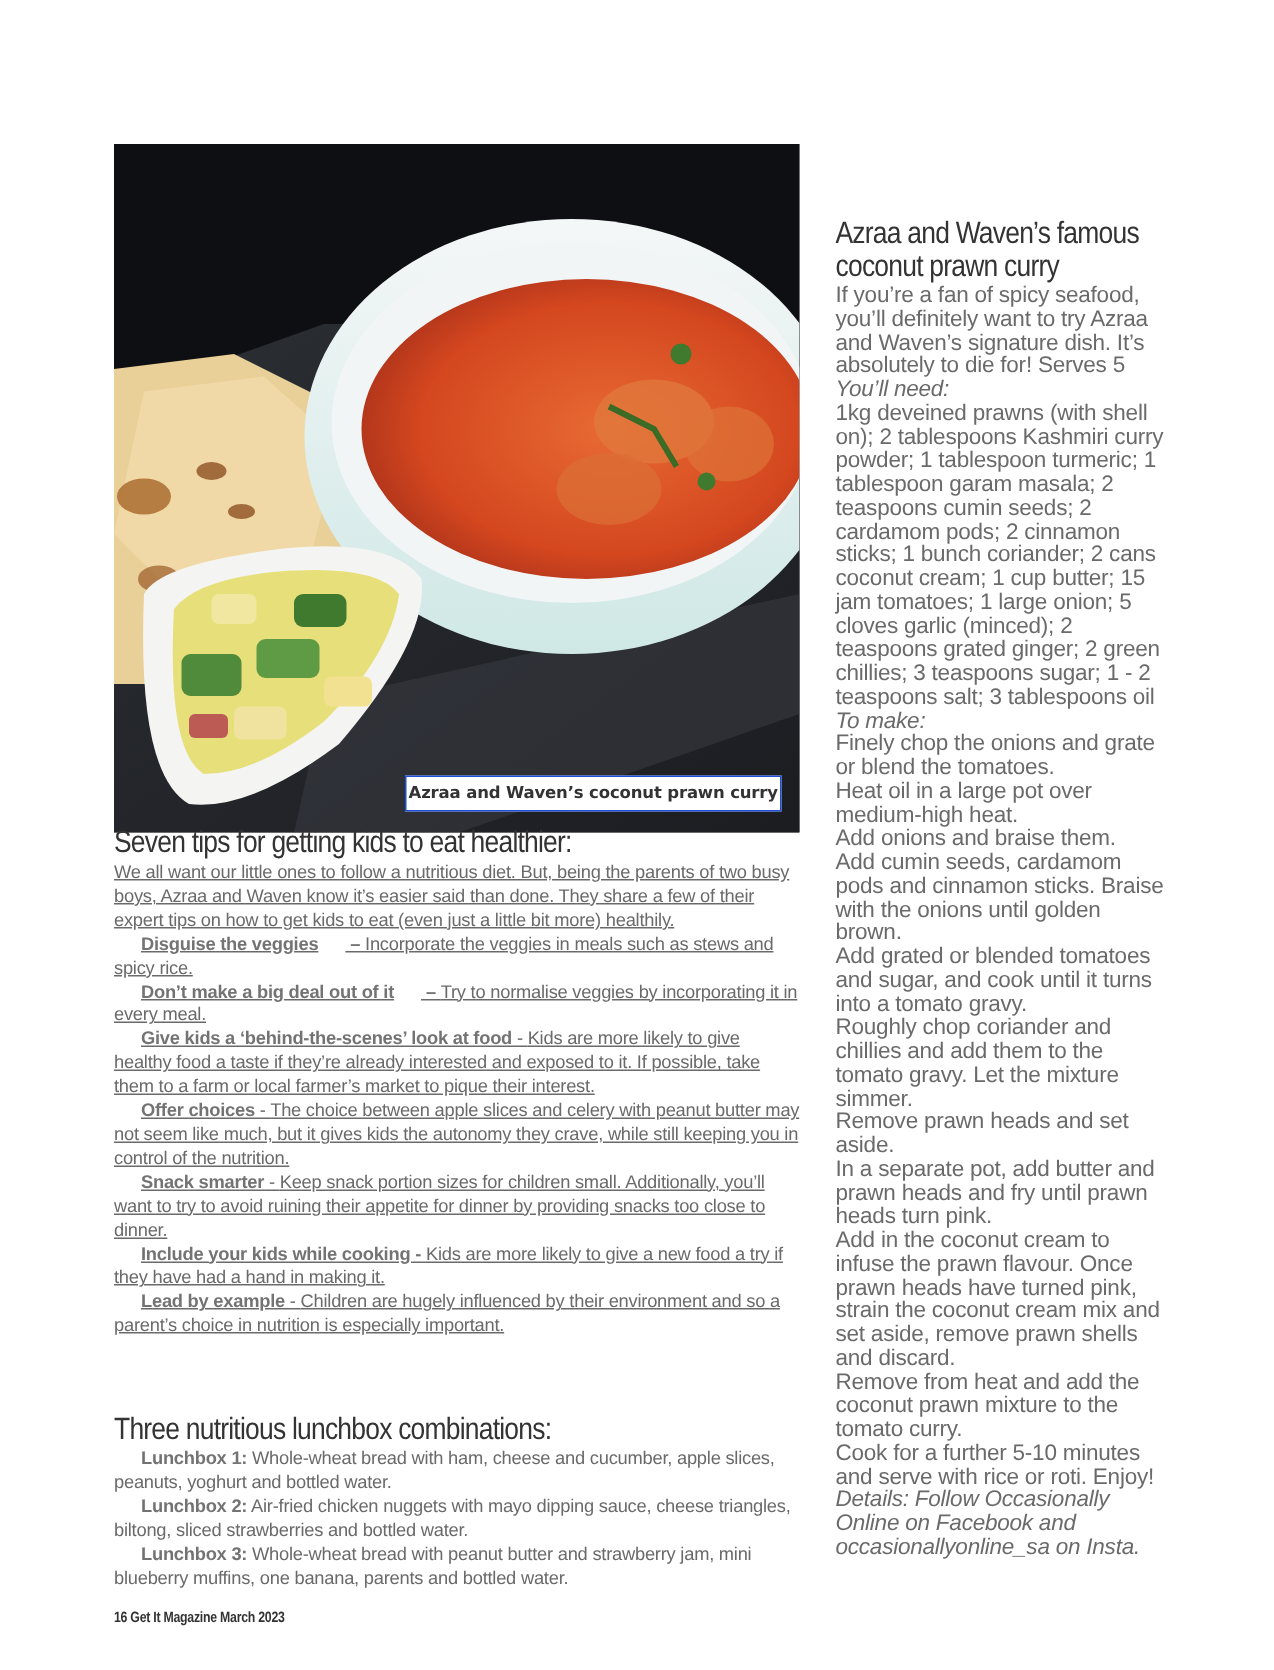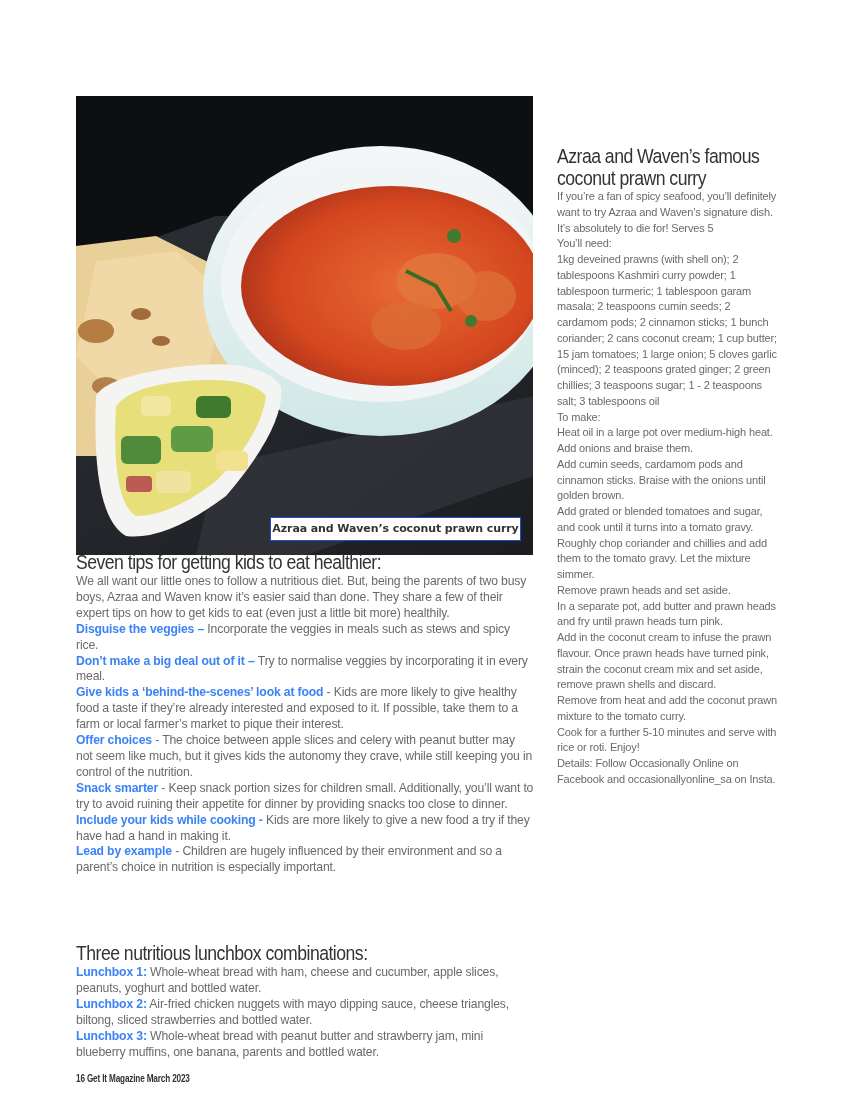--- a/index.html
+++ b/index.html
@@ -9,24 +9,24 @@
   .caption { position:absolute; left:270px; top:517px; width:251px; height:24px; background:#ffffff; border:1px solid #1d4ed8; box-sizing:border-box; font-family:"DejaVu Sans", sans-serif; font-weight:bold; font-size:11px; color:#333; line-height:22px; text-align:center; letter-spacing:-0.1px; }
 
   .left { position:absolute; left:76px; width:458px; }
   .right { position:absolute; left:557px; width:220px; }
 
   .heading { font-family:"Liberation Sans", sans-serif; font-weight:normal; color:#333; letter-spacing:-0.6px; transform:scaleX(0.86); transform-origin:left top; white-space:nowrap; }
   .h-left { font-size:20.5px; line-height:22px; }
   .h-right { font-size:20.5px; line-height:22px; }
 
   .body-l { font-family:"Liberation Sans", sans-serif; font-size:12.2px; line-height:15.9px; color:#6a6a6a; letter-spacing:-0.15px; }
-  .body-r { font-family:"Liberation Sans", sans-serif; font-size:11px; line-height:15.75px; color:#6a6a6a; letter-spacing:-0.15px; }
+  .body-r { font-family:"Liberation Sans", sans-serif; font-size:15px; line-height:15.75px; color:#6a6a6a; letter-spacing:-0.15px; }
   .body-l p, .body-r p { margin:0; }
-  .b { font-weight:bold; color:#3b82f6; }
-  .i { }
+  .b { font-weight:bold; color:#737373;margin-left:18px; }
+  .i { font-style:italic; }
 
   .footer { position:absolute; left:76px; top:1073px; font-family:"Liberation Sans", sans-serif; font-weight:bold; font-size:10px; color:#333; transform:scaleX(0.82); transform-origin:left top; white-space:nowrap; letter-spacing:-0.2px; }
 </style>
 </head>
 <body>
 
 <div class="photo">
   <svg width="457" height="459" viewBox="0 0 457 459">
     <defs>
       <radialGradient id="curryG" cx="55%" cy="50%" r="60%">
@@ -74,21 +74,21 @@
     <rect x="65" y="300" width="30" height="20" rx="5" fill="#f2e7a0"></rect>
     <rect x="80" y="375" width="35" height="22" rx="5" fill="#f0e3a0"></rect>
     <rect x="140" y="355" width="32" height="20" rx="5" fill="#f1e190"></rect>
     <rect x="50" y="380" width="26" height="16" rx="4" fill="#b23a4a" opacity="0.8"></rect>
   </svg>
   <div class="caption" style="left:194px; top:421px;">Azraa and Waven’s coconut prawn curry</div>
 </div>
 
 <div class="left" style="top:551px;">
   <div class="heading h-left">Seven tips for getting kids to eat healthier:</div>
-  <div class="body-l" style="margin-top:1px;">
+  <div class="body-l" style="margin-top:1px;text-decoration:underline;">
     <p>We all want our little ones to follow a nutritious diet. But, being the parents of two busy boys, Azraa and Waven know it’s easier said than done. They share a few of their expert tips on how to get kids to eat (even just a little bit more) healthily.</p>
     <p><span class="b">Disguise the veggies</span><span class="b"> – </span><span>Incorporate the veggies in meals such as stews and spicy rice.</span></p>
     <p><span class="b">Don’t make a big deal out of it</span><span class="b"> – </span><span>Try to normalise veggies by incorporating it in every meal.</span></p>
     <p><span class="b">Give kids a ‘behind-the-scenes’ look at food</span><span> - </span><span>Kids are more likely to give healthy food a taste if they’re already interested and exposed to it. If possible, take them to a farm or local farmer’s market to pique their interest.</span></p>
     <p><span class="b">Offer choices</span><span> - </span><span>The choice between apple slices and celery with peanut butter may not seem like much, but it gives kids the autonomy they crave, while still keeping you in control of the nutrition.</span></p>
     <p><span class="b">Snack smarter</span><span> - </span><span>Keep snack portion sizes for children small. Additionally, you’ll want to try to avoid ruining their appetite for dinner by providing snacks too close to dinner.</span></p>
     <p><span class="b">Include your kids while cooking -</span><span> </span><span>Kids are more likely to give a new food a try if they have had a hand in making it.</span></p>
     <p><span class="b">Lead by example</span><span> - </span><span>Children are hugely influenced by their environment and so a parent’s choice in nutrition is especially important.</span></p>
   </div>
 </div>
@@ -103,20 +103,21 @@
 </div>
 
 <div class="right" style="top:145px;">
   <div class="heading h-right">Azraa and Waven’s famous</div>
   <div class="heading h-right">coconut prawn curry</div>
   <div class="body-r">
     <p>If you’re a fan of spicy seafood, you’ll definitely want to try Azraa and Waven’s signature dish. It’s absolutely to die for! Serves 5</p>
     <p class="i">You’ll need:</p>
     <p>1kg deveined prawns (with shell on); 2 tablespoons Kashmiri curry powder; 1 tablespoon turmeric; 1 tablespoon garam masala; 2 teaspoons cumin seeds; 2 cardamom pods; 2 cinnamon sticks; 1 bunch coriander; 2 cans coconut cream; 1 cup butter; 15 jam tomatoes; 1 large onion; 5 cloves garlic (minced); 2 teaspoons grated ginger; 2 green chillies; 3 teaspoons sugar; 1 - 2 teaspoons salt; 3 tablespoons oil</p>
     <p class="i">To make:</p>
+    <p>Finely chop the onions and grate or blend the tomatoes.</p>
     <p>Heat oil in a large pot over medium-high heat.</p>
     <p>Add onions and braise them.</p>
     <p>Add cumin seeds, cardamom pods and cinnamon sticks. Braise with the onions until golden brown.</p>
     <p>Add grated or blended tomatoes and sugar, and cook until it turns into a tomato gravy.</p>
     <p>Roughly chop coriander and chillies and add them to the tomato gravy. Let the mixture simmer.</p>
     <p>Remove prawn heads and set aside.</p>
     <p>In a separate pot, add butter and prawn heads and fry until prawn heads turn pink.</p>
     <p>Add in the coconut cream to infuse the prawn flavour. Once prawn heads have turned pink, strain the coconut cream mix and set aside, remove prawn shells and discard.</p>
     <p>Remove from heat and add the coconut prawn mixture to the tomato curry.</p>
     <p>Cook for a further 5-10 minutes and serve with rice or roti. Enjoy!</p>

